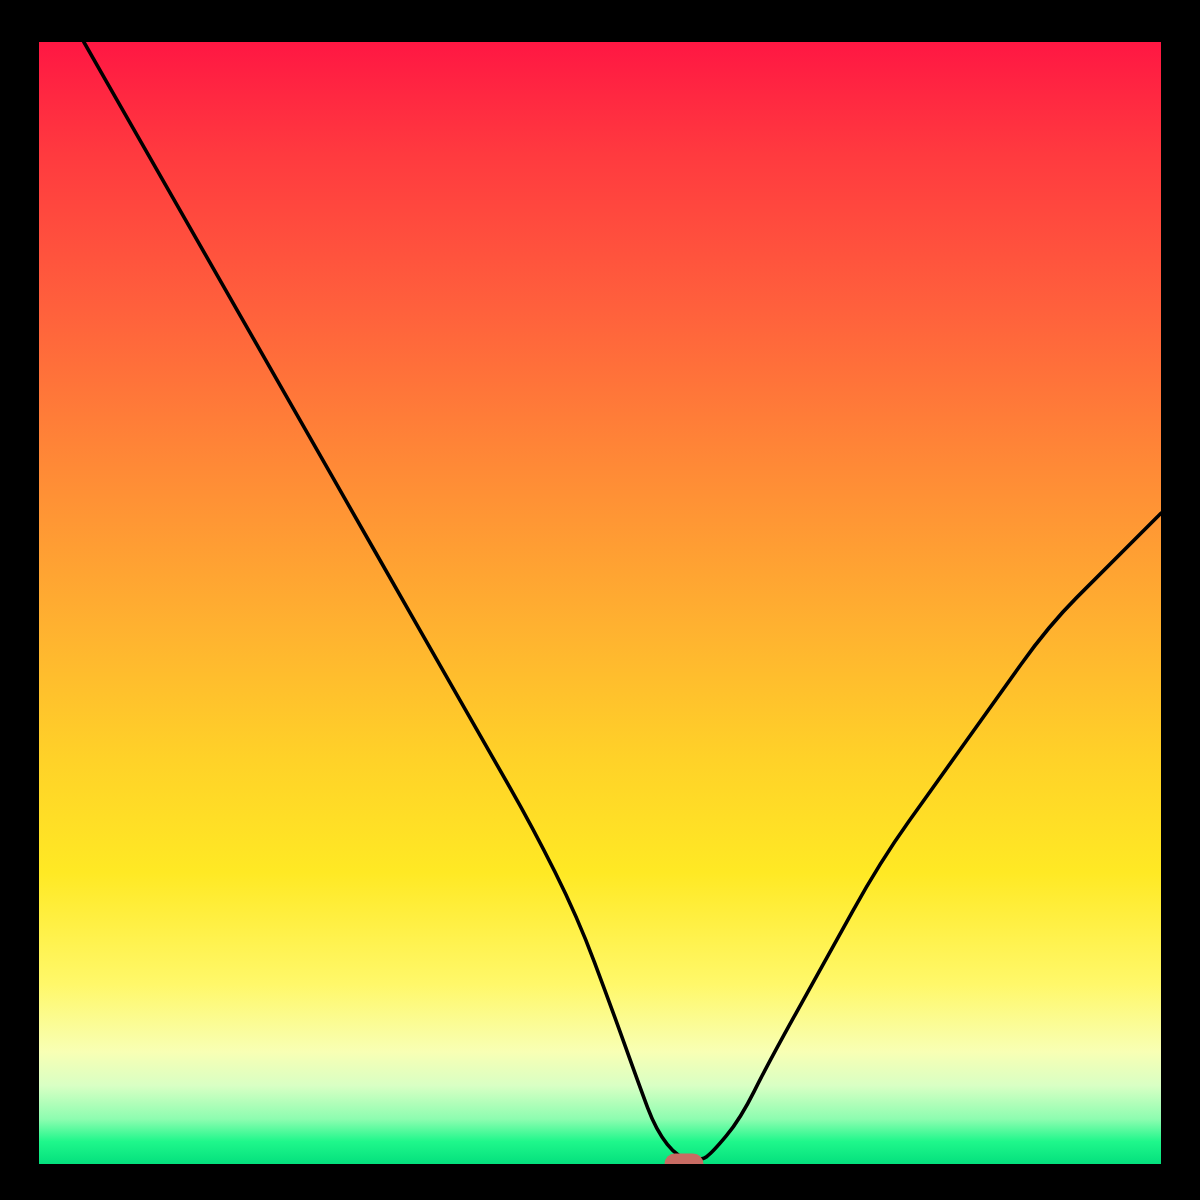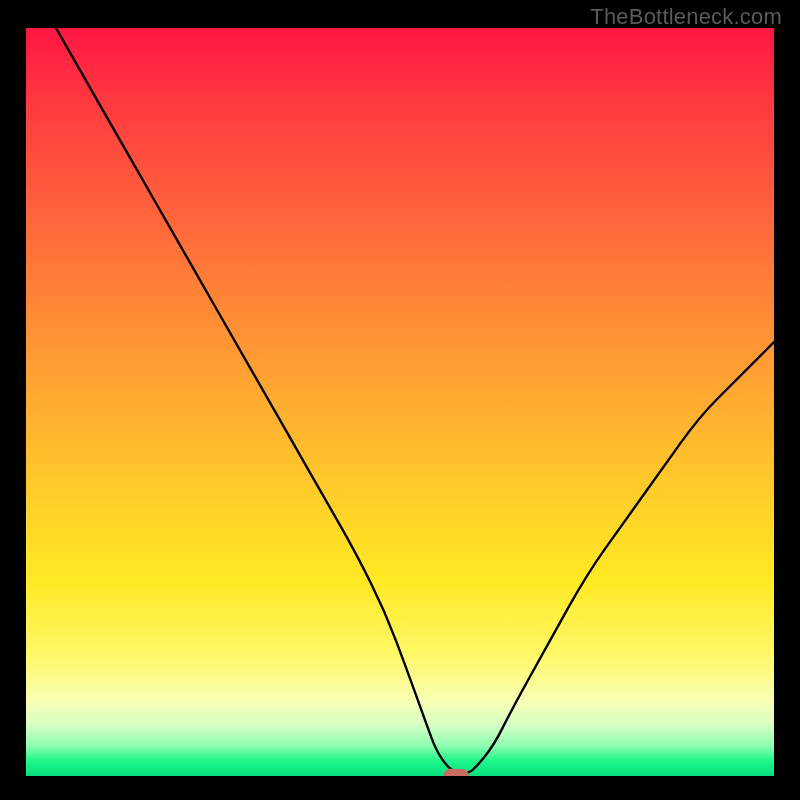--- a/index.html
+++ b/index.html
@@ -62,21 +62,20 @@
   .marker {
     position: absolute;
     background: #c86b63;
     border-radius: 8px;
   }
 </style>
 </head>
 <body>
 
 <div class="outer">
-  <div class="watermark">TheBottleneck.com</div>
 
   <div class="plot-area">
     <div class="gradient"></div>
 
     <svg class="curve" viewBox="0 0 748 748" preserveAspectRatio="none">
       <path id="curve-path" fill="none" stroke="#000" stroke-width="2.4" stroke-linecap="round" stroke-linejoin="round" d="M 29.92 0.00 Q 29.92 0.00 44.88 26.18 Q 59.84 52.36 74.80 78.54 Q 89.76 104.72 104.72 130.90 Q 119.68 157.08 134.64 183.26 Q 149.60 209.44 164.56 235.62 Q 179.52 261.80 194.48 287.98 Q 209.44 314.16 224.40 340.34 Q 239.36 366.52 254.32 392.70 Q 269.28 418.88 284.24 445.06 Q 299.20 471.24 314.16 497.42 Q 329.12 523.60 344.08 553.52 Q 359.04 583.44 370.26 613.36 Q 381.48 643.28 390.83 669.46 Q 400.18 695.64 405.79 710.60 Q 411.40 725.56 418.88 734.91 Q 426.36 744.26 433.84 745.01 Q 441.32 745.76 445.06 743.14 Q 448.80 740.52 458.15 729.30 Q 467.50 718.08 476.85 699.38 Q 486.20 680.68 504.90 647.02 Q 523.60 613.36 542.30 579.70 Q 561.00 546.04 579.70 519.86 Q 598.40 493.68 617.10 467.50 Q 635.80 441.32 654.50 415.14 Q 673.20 388.96 691.90 370.26 Q 710.60 351.56 729.30 332.86 T 748.00 314.16"></path>
     </svg>
 
     <div id="opt-marker" class="marker" style="left: 417.384px; top: 740.52px; width: 25.432px; height: 14.96px;"></div>
   </div>

